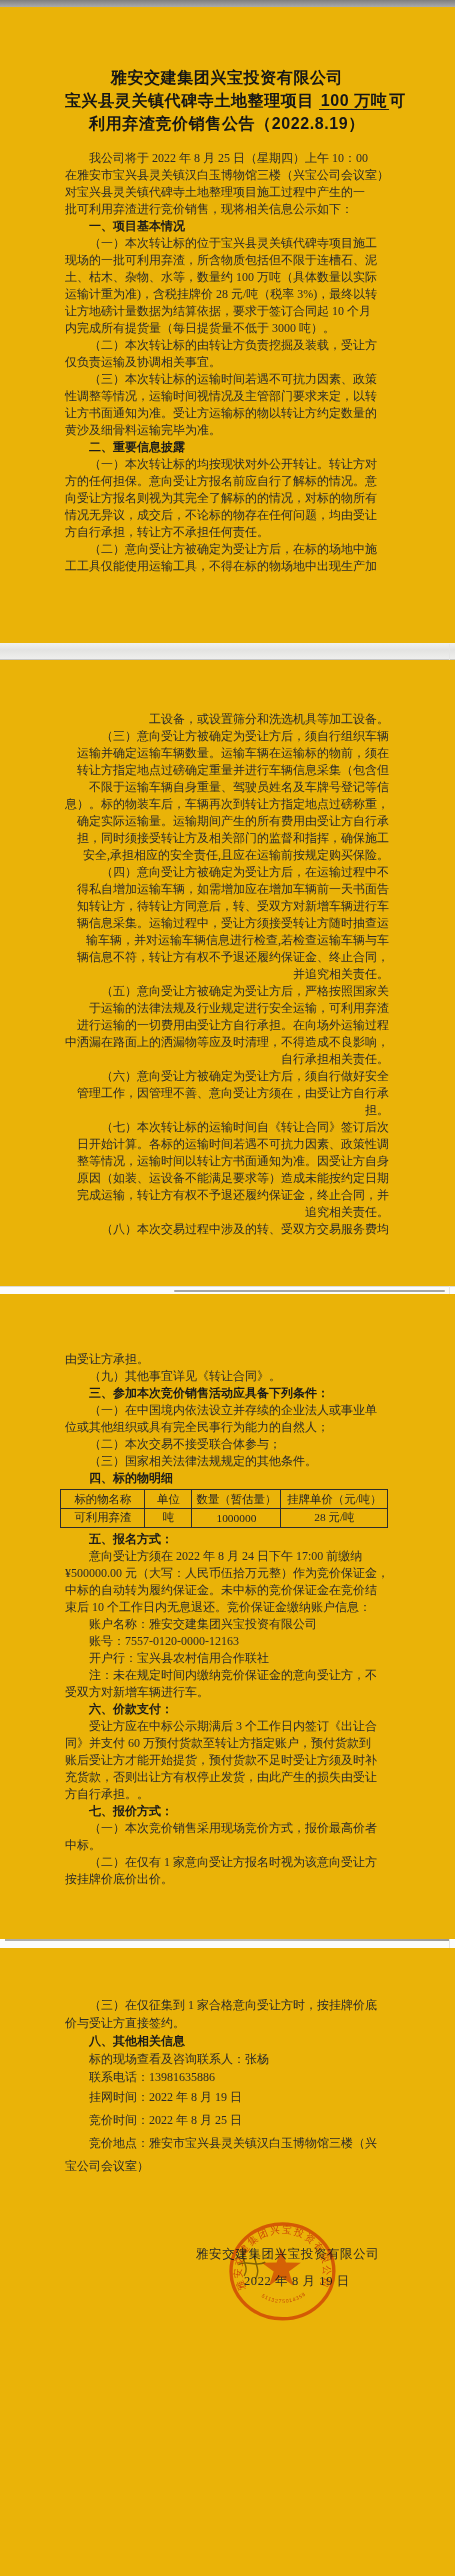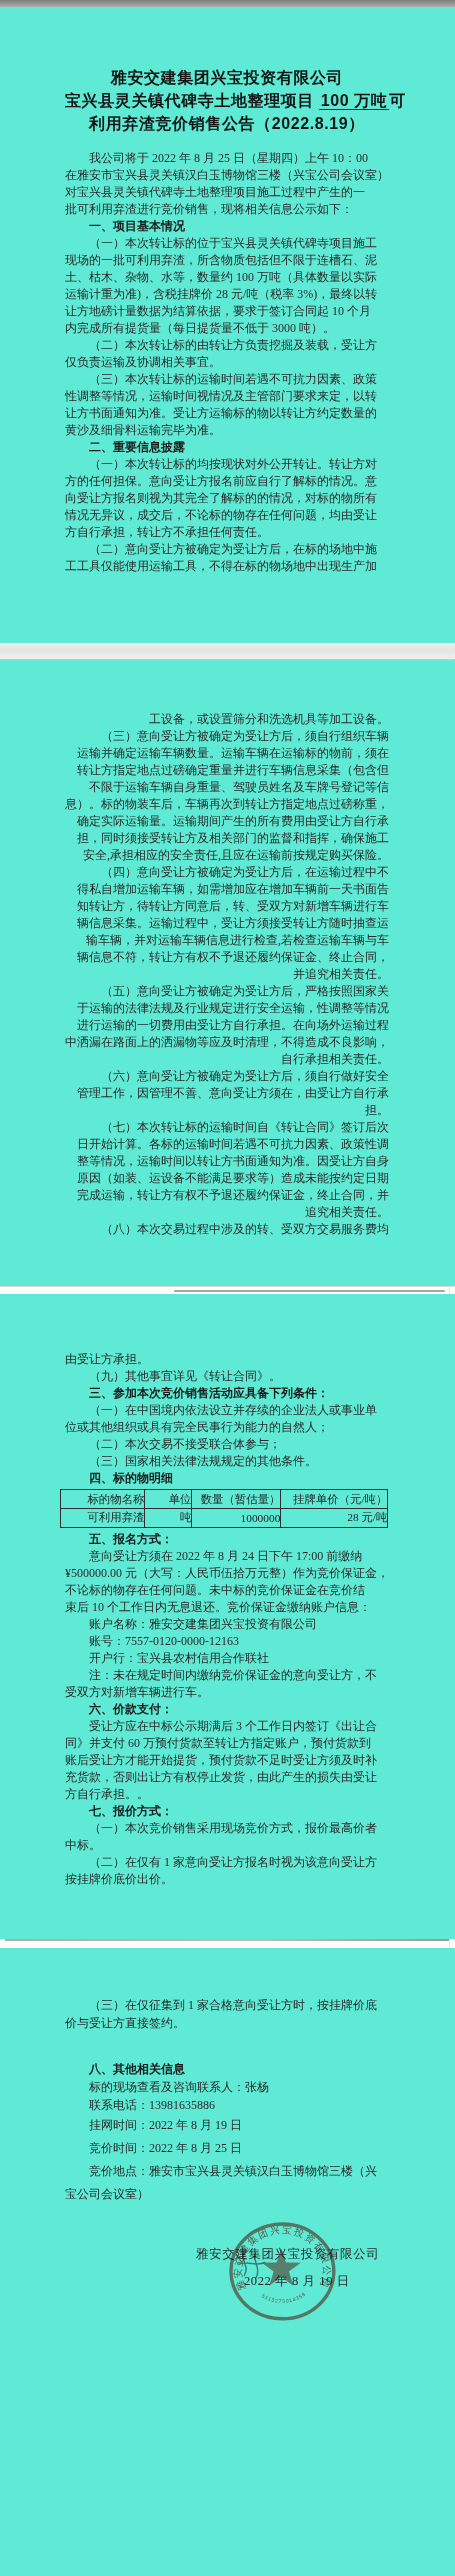--- a/index.html
+++ b/index.html
@@ -1,27 +1,27 @@
 <!DOCTYPE html>
 <html style="font-size:9px"><head>
 <meta charset="utf-8">
 <style>
   html,body{margin:0;padding:0;background:#fbfbfa;}
   #canvas{position:relative;width:456px;height:2576px;margin:0 auto;background:#fcfcfb;overflow:hidden;}
   .top-strip{position:absolute;top:0;left:0;width:100%;height:6.8px;background:linear-gradient(180deg,#7e7e7e,#ababab);}
-  .page{position:absolute;left:0;width:456px;background:#5eead4;}
+  .page{position:absolute;left:0;width:456px;background:#eab308;}
   .content{padding-left:65px;padding-right:67px;}
   .ln{font-family:"Liberation Serif","DejaVu Serif",serif;font-size:12px;line-height:17px;color:#2a2a2a;white-space:pre;}
   .ln40{line-height:23px;}
   .ind{text-indent:24px;}
   .hd{font-family:"Liberation Sans","DejaVu Sans",sans-serif;font-weight:bold;color:#1b1b1b;}
   .title-line{font-family:"Liberation Sans","DejaVu Sans",sans-serif;font-weight:bold;font-size:16px;line-height:23px;letter-spacing:0.6px;text-align:center;color:#161616;white-space:pre;}
   .u{border-bottom:1.7px solid #1d1d1d;padding:0 1.7px;}
   .goods-table{border-collapse:collapse;width:328px;margin:2.3px 0 3.4px -4.6px;table-layout:fixed;}
-  .goods-table th,.goods-table td{border:1.1px solid #2d2d2d;font-family:"Liberation Serif","DejaVu Serif",serif;font-size:11.4px;font-weight:normal;color:#242424;text-align:right;height:17.7px;padding:0;white-space:nowrap;overflow:hidden;}
+  .goods-table th,.goods-table td{border:1.1px solid #2d2d2d;font-family:"Liberation Serif","DejaVu Serif",serif;font-size:11.4px;font-weight:normal;color:#242424;text-align:center;height:17.7px;padding:0;white-space:nowrap;overflow:hidden;}
   .sep1{position:absolute;left:0;top:642px;width:456px;height:17px;background:linear-gradient(180deg,#f3f3f1,#e3e3e1 45%,#efefed);border-bottom:0.6px solid #c6c6c4;}
   .sep2a{position:absolute;left:0;top:1286px;width:456px;height:0.6px;background:#dcdcda;}
   .sep2b{position:absolute;left:174px;top:1290px;width:271px;height:1.7px;background:#5f5f5d;opacity:.55;border-radius:1.1px;}
   .sep3{position:absolute;left:4.6px;top:1939px;width:445px;height:1.7px;background:linear-gradient(90deg,#8a8a88,#a0a09e 55%,#6f6f6d);opacity:.7;}
   .right-edge{position:absolute;top:644px;right:6.3px;width:1.1px;height:1931px;background:#e6e6e4;}
   .sig-company{position:absolute;left:196px;top:298px;font-family:"Liberation Serif","DejaVu Serif",serif;font-size:12.5px;letter-spacing:0.6px;color:#2a2a2a;white-space:pre;}
   .sig-date{position:absolute;left:244px;top:325px;font-family:"Liberation Serif","DejaVu Serif",serif;font-size:12.5px;letter-spacing:0.6px;color:#2a2a2a;white-space:pre;}
   .seal{position:absolute;left:227px;top:273px;mix-blend-mode:multiply;opacity:.92;}
   .seal text{font-family:"Liberation Sans","DejaVu Sans",sans-serif;}
 </style>
@@ -83,21 +83,21 @@
       <div class="ln">担，同时须接受转让方及相关部门的监督和指挥，确保施工</div>
       <div class="ln">安全,承担相应的安全责任,且应在运输前按规定购买保险。</div>
       <div class="ln ind">（四）意向受让方被确定为受让方后，在运输过程中不</div>
       <div class="ln">得私自增加运输车辆，如需增加应在增加车辆前一天书面告</div>
       <div class="ln">知转让方，待转让方同意后，转、受双方对新增车辆进行车</div>
       <div class="ln">辆信息采集。运输过程中，受让方须接受转让方随时抽查运</div>
       <div class="ln">输车辆，并对运输车辆信息进行检查,若检查运输车辆与车</div>
       <div class="ln">辆信息不符，转让方有权不予退还履约保证金、终止合同，</div>
       <div class="ln">并追究相关责任。</div>
       <div class="ln ind">（五）意向受让方被确定为受让方后，严格按照国家关</div>
-      <div class="ln">于运输的法律法规及行业规定进行安全运输，性调整等情况</div>
+      <div class="ln">于运输的法律法规及行业规定进行安全运输，可利用弃渣</div>
       <div class="ln">进行运输的一切费用由受让方自行承担。在向场外运输过程</div>
       <div class="ln">中洒漏在路面上的洒漏物等应及时清理，不得造成不良影响，</div>
       <div class="ln">自行承担相关责任。</div>
       <div class="ln ind">（六）意向受让方被确定为受让方后，须自行做好安全</div>
       <div class="ln">管理工作，因管理不善、意向受让方须在，由受让方自行承</div>
       <div class="ln">担。</div>
       <div class="ln ind">（七）本次转让标的运输时间自《转让合同》签订后次</div>
       <div class="ln">日开始计算。各标的运输时间若遇不可抗力因素、政策性调</div>
       <div class="ln">整等情况，运输时间以转让方书面通知为准。因受让方自身</div>
       <div class="ln">原因（如装、运设备不能满足要求等）造成未能按约定日期</div>
@@ -137,21 +137,21 @@
             <td>可利用弃渣</td>
             <td>吨</td>
             <td>1000000</td>
             <td>28 元/吨</td>
           </tr>
         </tbody>
       </table>
       <div class="ln ind hd">五、报名方式：</div>
       <div class="ln ind">意向受让方须在 2022 年 8 月 24 日下午 17:00 前缴纳</div>
       <div class="ln">¥500000.00 元（大写：人民币伍拾万元整）作为竞价保证金，</div>
-      <div class="ln">不论标的物存在任何问题。未中标的竞价保证金在竞价结</div>
+      <div class="ln">中标的自动转为履约保证金。未中标的竞价保证金在竞价结</div>
       <div class="ln">束后 10 个工作日内无息退还。竞价保证金缴纳账户信息：</div>
       <div class="ln ind">账户名称：雅安交建集团兴宝投资有限公司</div>
       <div class="ln ind">账号：7557-0120-0000-12163</div>
       <div class="ln ind">开户行：宝兴县农村信用合作联社</div>
       <div class="ln ind">注：未在规定时间内缴纳竞价保证金的意向受让方，不</div>
       <div class="ln">受双方对新增车辆进行车。</div>
       <div class="ln ind hd">六、价款支付：</div>
       <div class="ln ind">受让方应在中标公示期满后 3 个工作日内签订《出让合</div>
       <div class="ln">同》并支付 60 万预付货款至转让方指定账户，预付货款到</div>
       <div class="ln">账后受让方才能开始提货，预付货款不足时受让方须及时补</div>
@@ -162,21 +162,21 @@
       <div class="ln">中标。</div>
       <div class="ln ind">（二）在仅有 1 家意向受让方报名时视为该意向受让方</div>
       <div class="ln">按挂牌价底价出价。</div>
     </div>
   </div>
 
   <div class="page" style="top:1948px;height:628px;">
     <div class="content" style="padding-top:48px;">
       <div class="ln ind" style="line-height:18px;">（三）在仅征集到 1 家合格意向受让方时，按挂牌价底</div>
       <div class="ln" style="line-height:18px;">价与受让方直接签约。</div>
-      <div class="ln ind hd" style="line-height:18px;margin-top:28px;">八、其他相关信息</div>
+      <div class="ln ind hd" style="line-height:18px;">八、其他相关信息</div>
       <div class="ln ind" style="line-height:18px;">标的现场查看及咨询联系人：张杨</div>
       <div class="ln ind" style="line-height:18px;">联系电话：13981635886</div>
       <div class="ln ind ln40">挂网时间：2022 年 8 月 19 日</div>
       <div class="ln ind ln40">竞价时间：2022 年 8 月 25 日</div>
       <div class="ln ind ln40">竞价地点：雅安市宝兴县灵关镇汉白玉博物馆三楼（兴</div>
       <div class="ln ln40">宝公司会议室）</div>
     </div>
     <div class="sig-company">雅安交建集团兴宝投资有限公司</div>
     <div class="sig-date">2022 年 8 月 19 日</div>
     <svg class="seal" width="112" height="103" viewBox="0 0 196 180">

